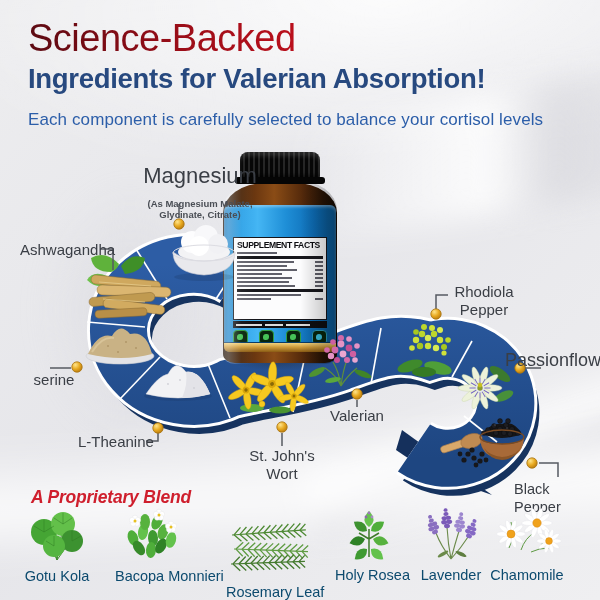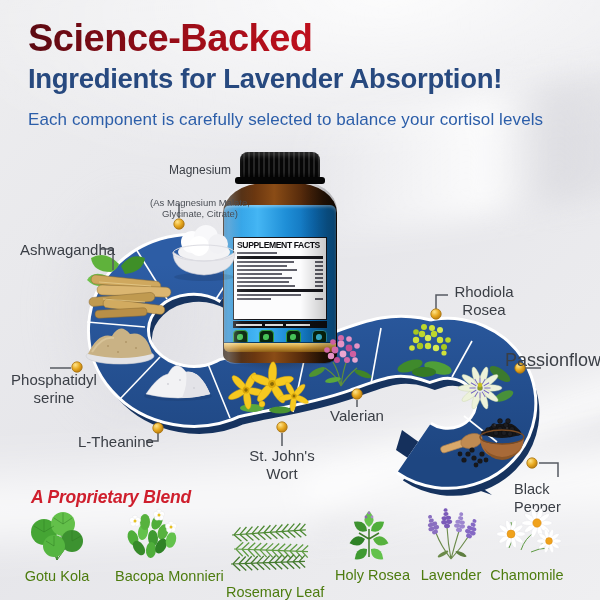--- a/index.html
+++ b/index.html
@@ -17,40 +17,40 @@
   .fold3{left:300px;top:400px;width:380px;height:90px;
     background:linear-gradient(180deg,rgba(255,255,255,0),rgba(255,255,255,.95) 50%,rgba(205,205,212,.55) 70%,rgba(255,255,255,0));transform:rotate(-17deg);}
   .fold4{left:-40px;top:430px;width:700px;height:120px;
     background:linear-gradient(180deg,rgba(255,255,255,0),rgba(255,255,255,.8) 55%,rgba(255,255,255,0));transform:rotate(-3deg);}
   .fold5{left:40px;top:180px;width:180px;height:260px;
     background:radial-gradient(50% 50% at 50% 50%,rgba(214,214,220,.55),rgba(214,214,220,0));}
 
   
   .hero{position:absolute;left:28px;top:18px;width:560px;z-index:7;}
   .hero h1{
-    margin:0;font-size:38px;line-height:1.1;font-weight:700;letter-spacing:-.5px;
+    margin:0;font-size:38px;line-height:1.1;font-weight:400;letter-spacing:-.5px;
     color:#c11120;
   }
   @supports ((-webkit-background-clip:text) or (background-clip:text)){
     .hero h1{
       background:linear-gradient(90deg,#5c0a12 0%,#9c0d18 28%,#d91220 68%,#e8141f 100%);
       -webkit-background-clip:text;background-clip:text;color:transparent;
     }
   }
   .hero h2{margin:5px 0 0;font-size:27.5px;line-height:1.05;font-weight:800;letter-spacing:-.3px;color:#27497f;}
   .hero p{margin:16px 0 0;font-size:17px;color:#2c5ea9;letter-spacing:.1px;}
 
   
   #pathLayer{position:absolute;left:0;top:0;z-index:1;}
   .ing{position:absolute;z-index:5;}
   #calloutLayer{position:absolute;left:0;top:0;z-index:6;pointer-events:none;}
   .c-label{position:absolute;z-index:6;color:#3a3e45;font-size:15px;line-height:1.22;}
   .c-label.center{text-align:center;}
-  .mag-title{font-size:12px;}
-  .mag-sub{font-size:9.5px;line-height:1.15;color:#4a4e55;margin-top:20px;}
+  .mag-title{font-size:22px;}
+  .mag-sub{font-size:9.5px;line-height:1.15;color:#4a4e55;margin-top:9px;font-weight:bold;}
 
   
   .bottle{position:absolute;left:223px;top:150px;width:114px;height:215px;z-index:4;}
   .bottle .shadow{position:absolute;left:-14px;right:-14px;top:200px;height:24px;
     background:radial-gradient(50% 50% at 50% 50%,rgba(40,35,30,.32),rgba(40,35,30,0) 70%);}
   .cap{position:absolute;left:17px;top:2px;width:80px;height:26px;border-radius:8px 8px 2px 2px;
     background:repeating-linear-gradient(90deg,#070707 0 3px,#262626 3px 5px);
     box-shadow:inset 0 4px 4px rgba(255,255,255,.14),inset 0 -3px 4px rgba(0,0,0,.6);}
   .cap-lip{position:absolute;left:12px;top:27px;width:90px;height:7px;border-radius:3px;background:#050505;}
   .glass{position:absolute;left:0;top:33px;width:114px;height:180px;
@@ -78,34 +78,34 @@
   .goldband{position:absolute;left:0;bottom:0;width:100%;height:9px;border-radius:0 0 5px 5px;
     background:linear-gradient(180deg,#f2d27c 0%,#cf9c3c 45%,#8a5c14 100%);
     box-shadow:0 -1px 0 #0a3b66;}
   .gloss{position:absolute;left:0;top:30px;width:114px;height:184px;border-radius:42px 42px 12px 12px/30px 30px 9px 9px;
     background:linear-gradient(90deg,rgba(255,255,255,.30) 5%,rgba(255,255,255,.05) 16%,rgba(255,255,255,0) 28%,rgba(255,255,255,0) 68%,rgba(0,0,0,.22) 92%);
     pointer-events:none;}
 
   
   .blend-title{position:absolute;left:31px;top:487px;z-index:7;font-size:17.5px;font-weight:bold;font-style:italic;color:#cf1f2d;letter-spacing:-.2px;}
   .herb{position:absolute;z-index:7;text-align:center;}
-  .herb .hl{font-size:14.5px;color:#4d7c0f;margin-top:2px;white-space:nowrap;}
+  .herb .hl{font-size:14.5px;color:#0c4a6e;margin-top:2px;white-space:nowrap;}
 </style>
 </head>
 <body>
 
 <div class="fold fold1"></div>
 <div class="fold fold2"></div>
 <div class="fold fold5"></div>
 <div class="fold fold3"></div>
 <div class="fold fold4"></div>
 
 <div class="hero">
   <h1>Science-Backed</h1>
-  <h2>Ingredients for Lavender Absorption!</h2>
+  <h2>Ingredients for Valerian Absorption!</h2>
   <p>Each component is carefully selected to balance your cortisol levels</p>
 </div>
 
 <svg width="0" height="0" style="position:absolute">
   <defs>
     <radialGradient id="goldG" cx="35%" cy="30%" r="75%">
       <stop offset="0" stop-color="#ffe48a"></stop>
         <stop offset=".55" stop-color="#e7a81f"></stop>
         <stop offset="1" stop-color="#b87a10"></stop>
     </radialGradient>
@@ -440,32 +440,31 @@
     <circle cx="532" cy="463" r="5.2"></circle>
   </g>
 </svg>
 
 <div class="c-label center" style="left:140px;top:163px;width:120px">
   <div class="mag-title">Magnesium</div>
   <div class="mag-sub">(As Magnesium Malate, Glycinate, Citrate)</div>
 </div>
 <div class="c-label" style="left:20px;top:241px">Ashwagandha</div>
 <div class="c-label center" style="left:6px;top:371px;width:96px">
-  <div>Phosphatidyl</div>
   <div>serine</div>
 </div>
 <div class="c-label" style="left:78px;top:433px">L-Theanine</div>
 <div class="c-label center" style="left:242px;top:447px;width:80px">
   <div>St. John's</div>
   <div>Wort</div>
 </div>
 <div class="c-label" style="left:330px;top:407px">Valerian</div>
 <div class="c-label center" style="left:444px;top:283px;width:80px">
   <div>Rhodiola</div>
-  <div>Rosea</div>
+  <div>Pepper</div>
 </div>
 <div class="c-label" style="left:505px;top:350px;font-size:18px">Passionflower</div>
 <div class="c-label" style="left:514px;top:481px;font-size:14.5px">Black Pepper</div>
 
 <div class="blend-title">A Proprietary Blend</div>
 
 <div class="herb" style="left:24px;top:510px;width:66px">
   <svg width="60" height="52" viewBox="0 0 60 52">
     <path d="M30 50 L18 24 M30 50 L36 16 M30 50 L44 30 M30 50 L27 38" stroke="#3f8a2c" stroke-width="1" fill="none"></path>
     <circle cx="17" cy="22" r="13" fill="#45a534"></circle>

